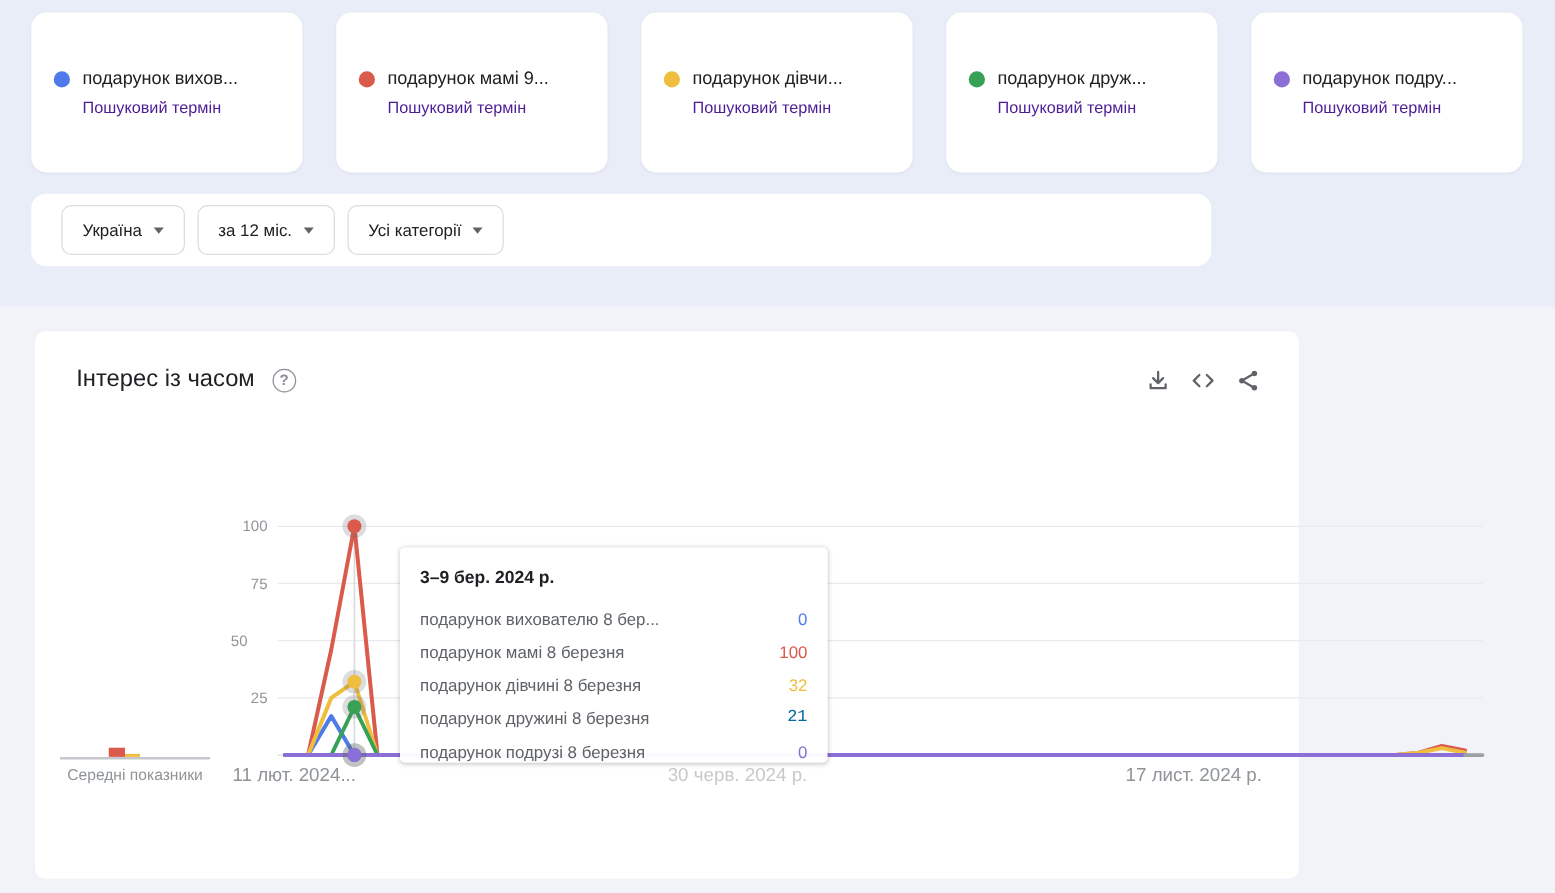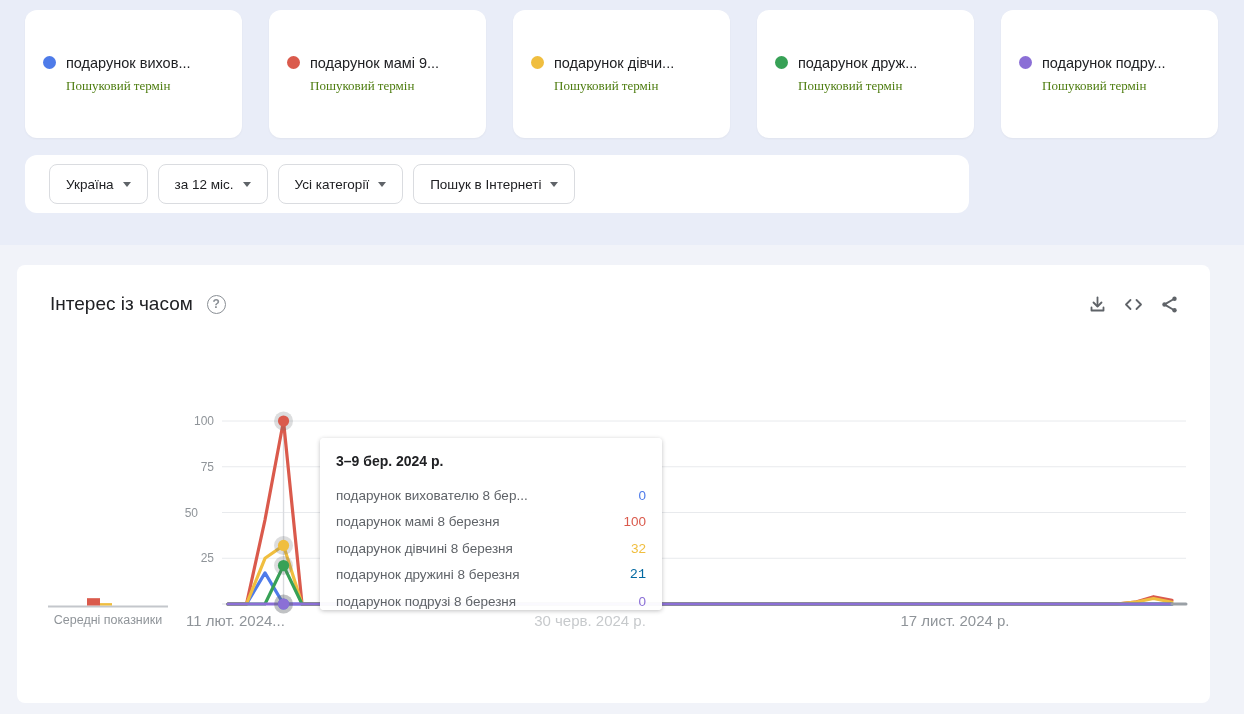--- a/index.html
+++ b/index.html
@@ -13,35 +13,35 @@
   
   .cards{position:absolute;left:25px;top:10px;width:1193px;display:flex;gap:27px;}
   .term-card{
     flex:1 1 0;height:128px;background:#fff;border-radius:12px;
     display:flex;flex-direction:column;justify-content:center;
     padding:0 18px;box-sizing:border-box;box-shadow:0 1px 2px rgba(60,64,67,.05);
   }
   .term-top{display:flex;align-items:center;gap:10px;}
   .term-dot{width:13px;height:13px;border-radius:50%;flex:0 0 auto;}
   .term-label{font-size:14.5px;color:#202124;font-weight:500;white-space:nowrap;overflow:hidden;}
-  .term-sub{font-size:13px;color:#4d7c0f;margin:7px 0 0 23px;font-family:Liberation Serif, serif;}
+  .term-sub{font-size:13px;color:#4c1d95;margin:7px 0 0 23px;}
   
   .filters{
     position:absolute;left:25px;top:155px;width:944px;height:58px;background:#fff;
     border-radius:12px;display:flex;align-items:center;gap:10px;padding:0 24px;box-sizing:border-box;
   }
   .pill{
     display:flex;align-items:center;gap:9px;border:1px solid #DADCE0;border-radius:8px;
     background:#fff;height:38px;padding:0 16px;font-size:13.5px;color:#202124;cursor:pointer;
   }
   .caret{width:0;height:0;border-left:4.5px solid transparent;border-right:4.5px solid transparent;
     border-top:5.5px solid #5F6368;display:inline-block;}
   
   .chart-card{
-    position:absolute;left:17px;top:265px;width:1193px;height:438px;background:#fff;border-radius:8px;
+    position:absolute;left:28px;top:265px;width:1011px;height:438px;background:#fff;border-radius:8px;
   }
   .card-header{position:absolute;left:33px;top:28px;right:30px;display:flex;align-items:center;}
   .chart-title{font-size:19px;color:#202124;font-weight:400;margin:0;}
   .help{
     width:19px;height:19px;border-radius:50%;border:1.7px solid #8A8F95;color:#8A8F95;
     font-size:12px;display:inline-flex;align-items:center;justify-content:center;
     margin-left:14px;cursor:pointer;box-sizing:border-box;font-weight:700;
   }
   .actions{margin-left:auto;display:flex;gap:15px;}
   .icon-btn{width:21px;height:21px;cursor:pointer;display:inline-flex;}
@@ -113,24 +113,20 @@
     <div class="pill">
       <span>Україна</span>
       <span class="caret"></span>
     </div>
     <div class="pill">
       <span>за 12 міс.</span>
       <span class="caret"></span>
     </div>
     <div class="pill">
       <span>Усі категорії</span>
-      <span class="caret"></span>
-    </div>
-    <div class="pill">
-      <span>Пошук в Інтернеті</span>
       <span class="caret"></span>
     </div>
   </section>
 
 <section class="chart-card">
   <div class="card-header">
     <h2 class="chart-title">Інтерес із часом</h2>
     <span class="help">?</span>
     <div class="actions">
       <span class="icon-btn">

